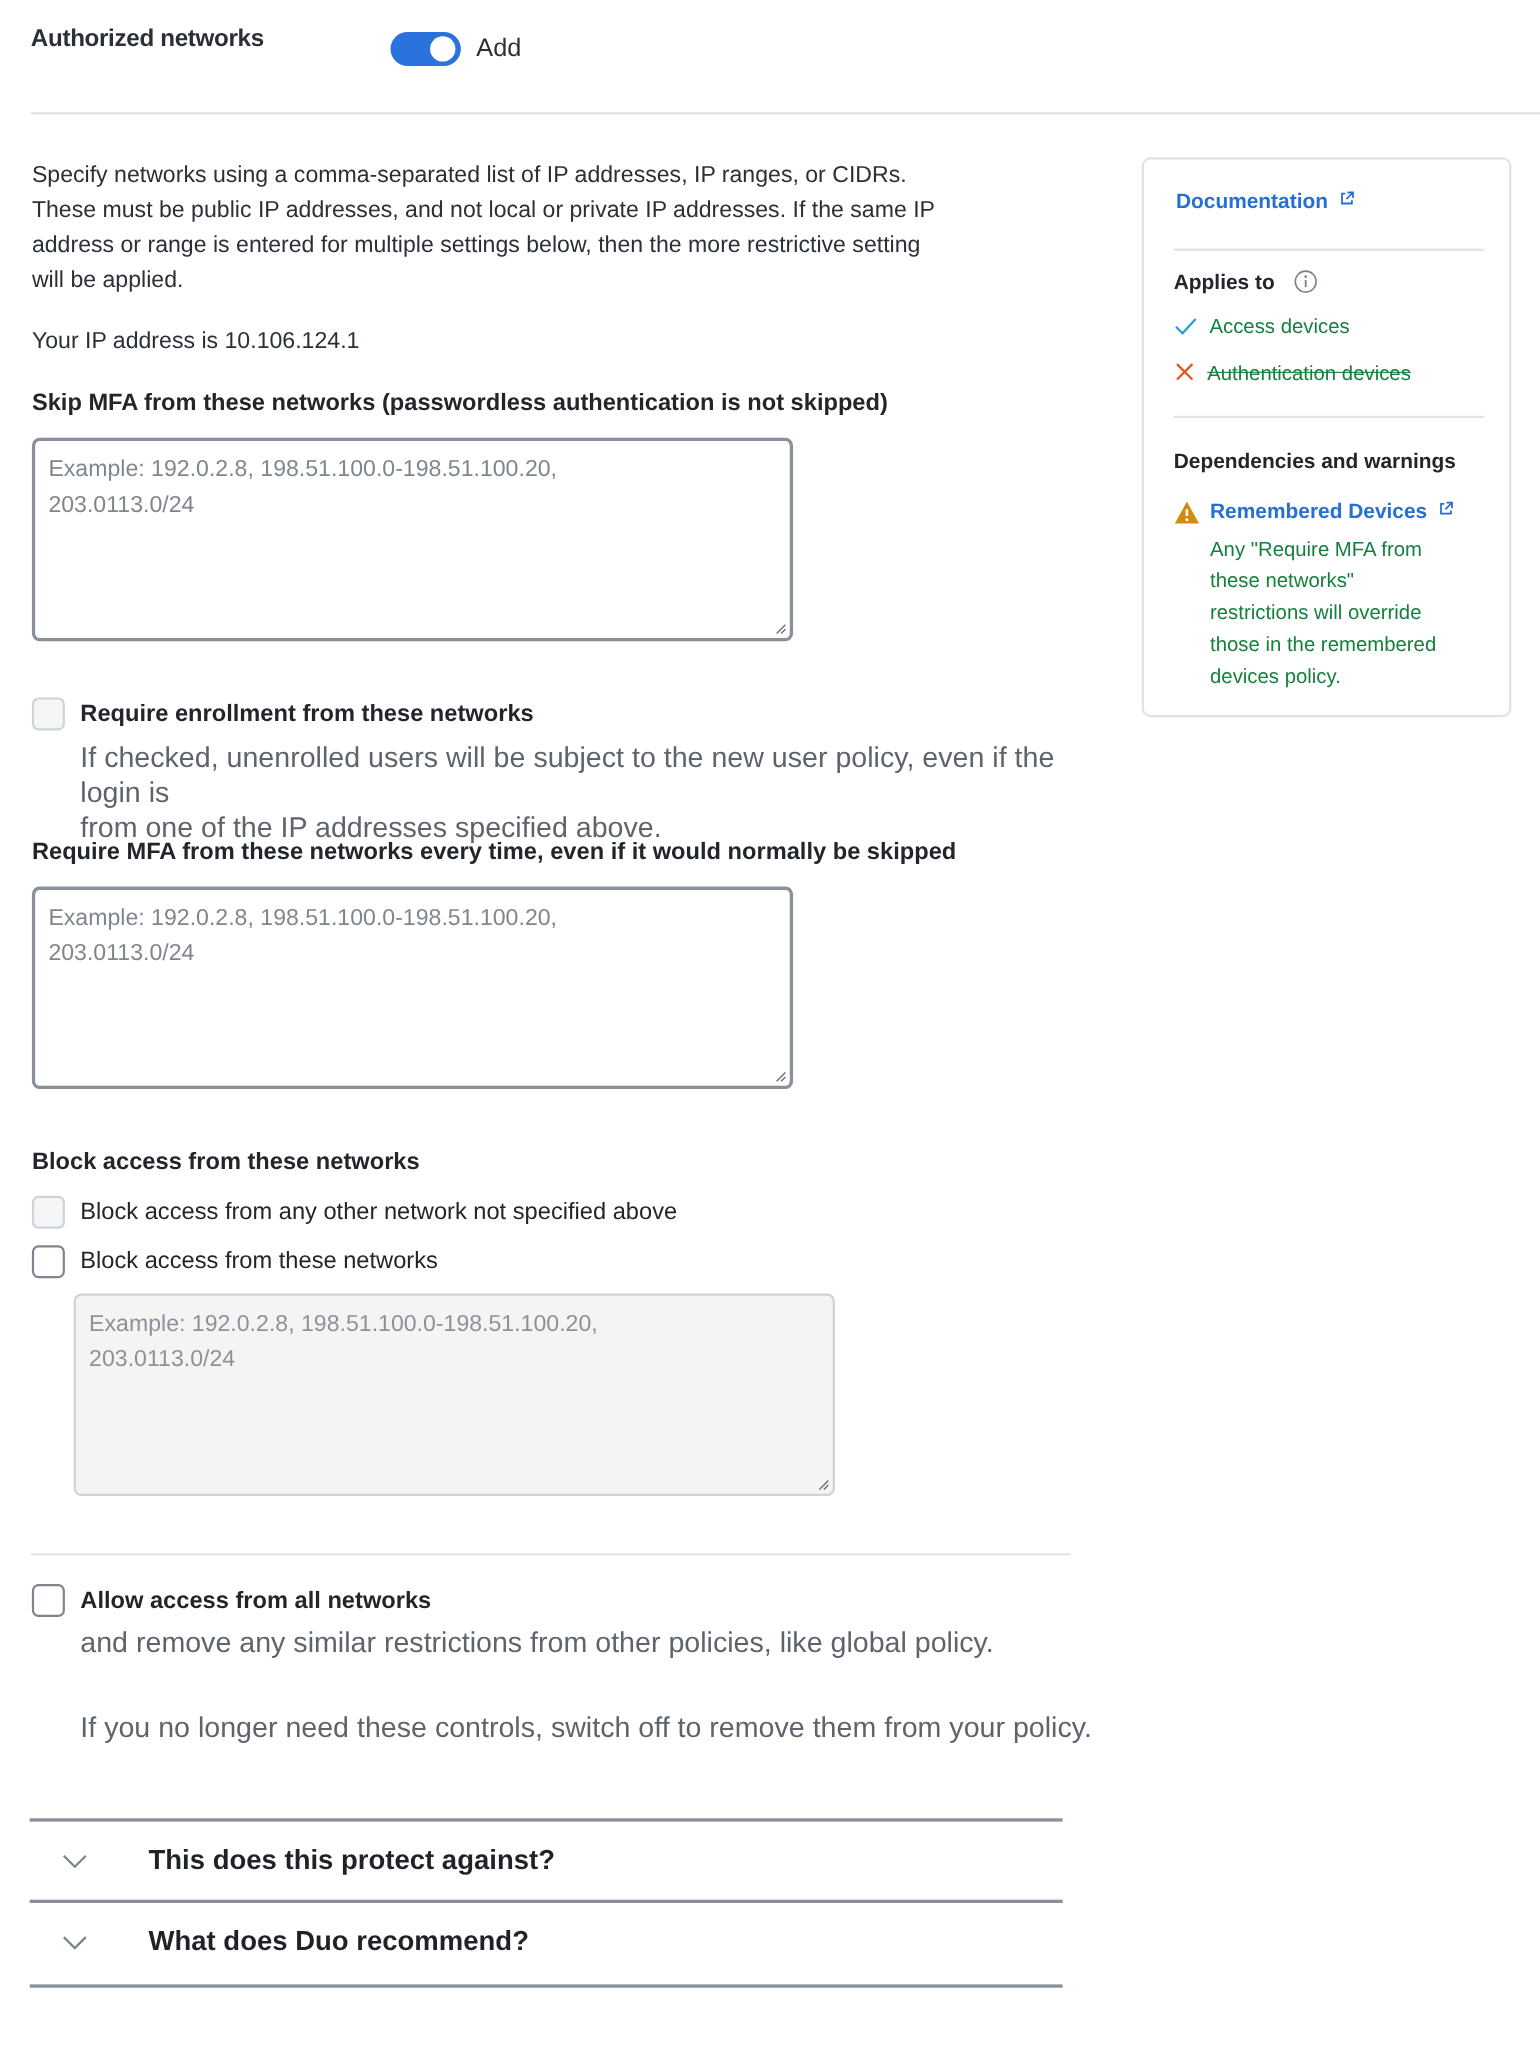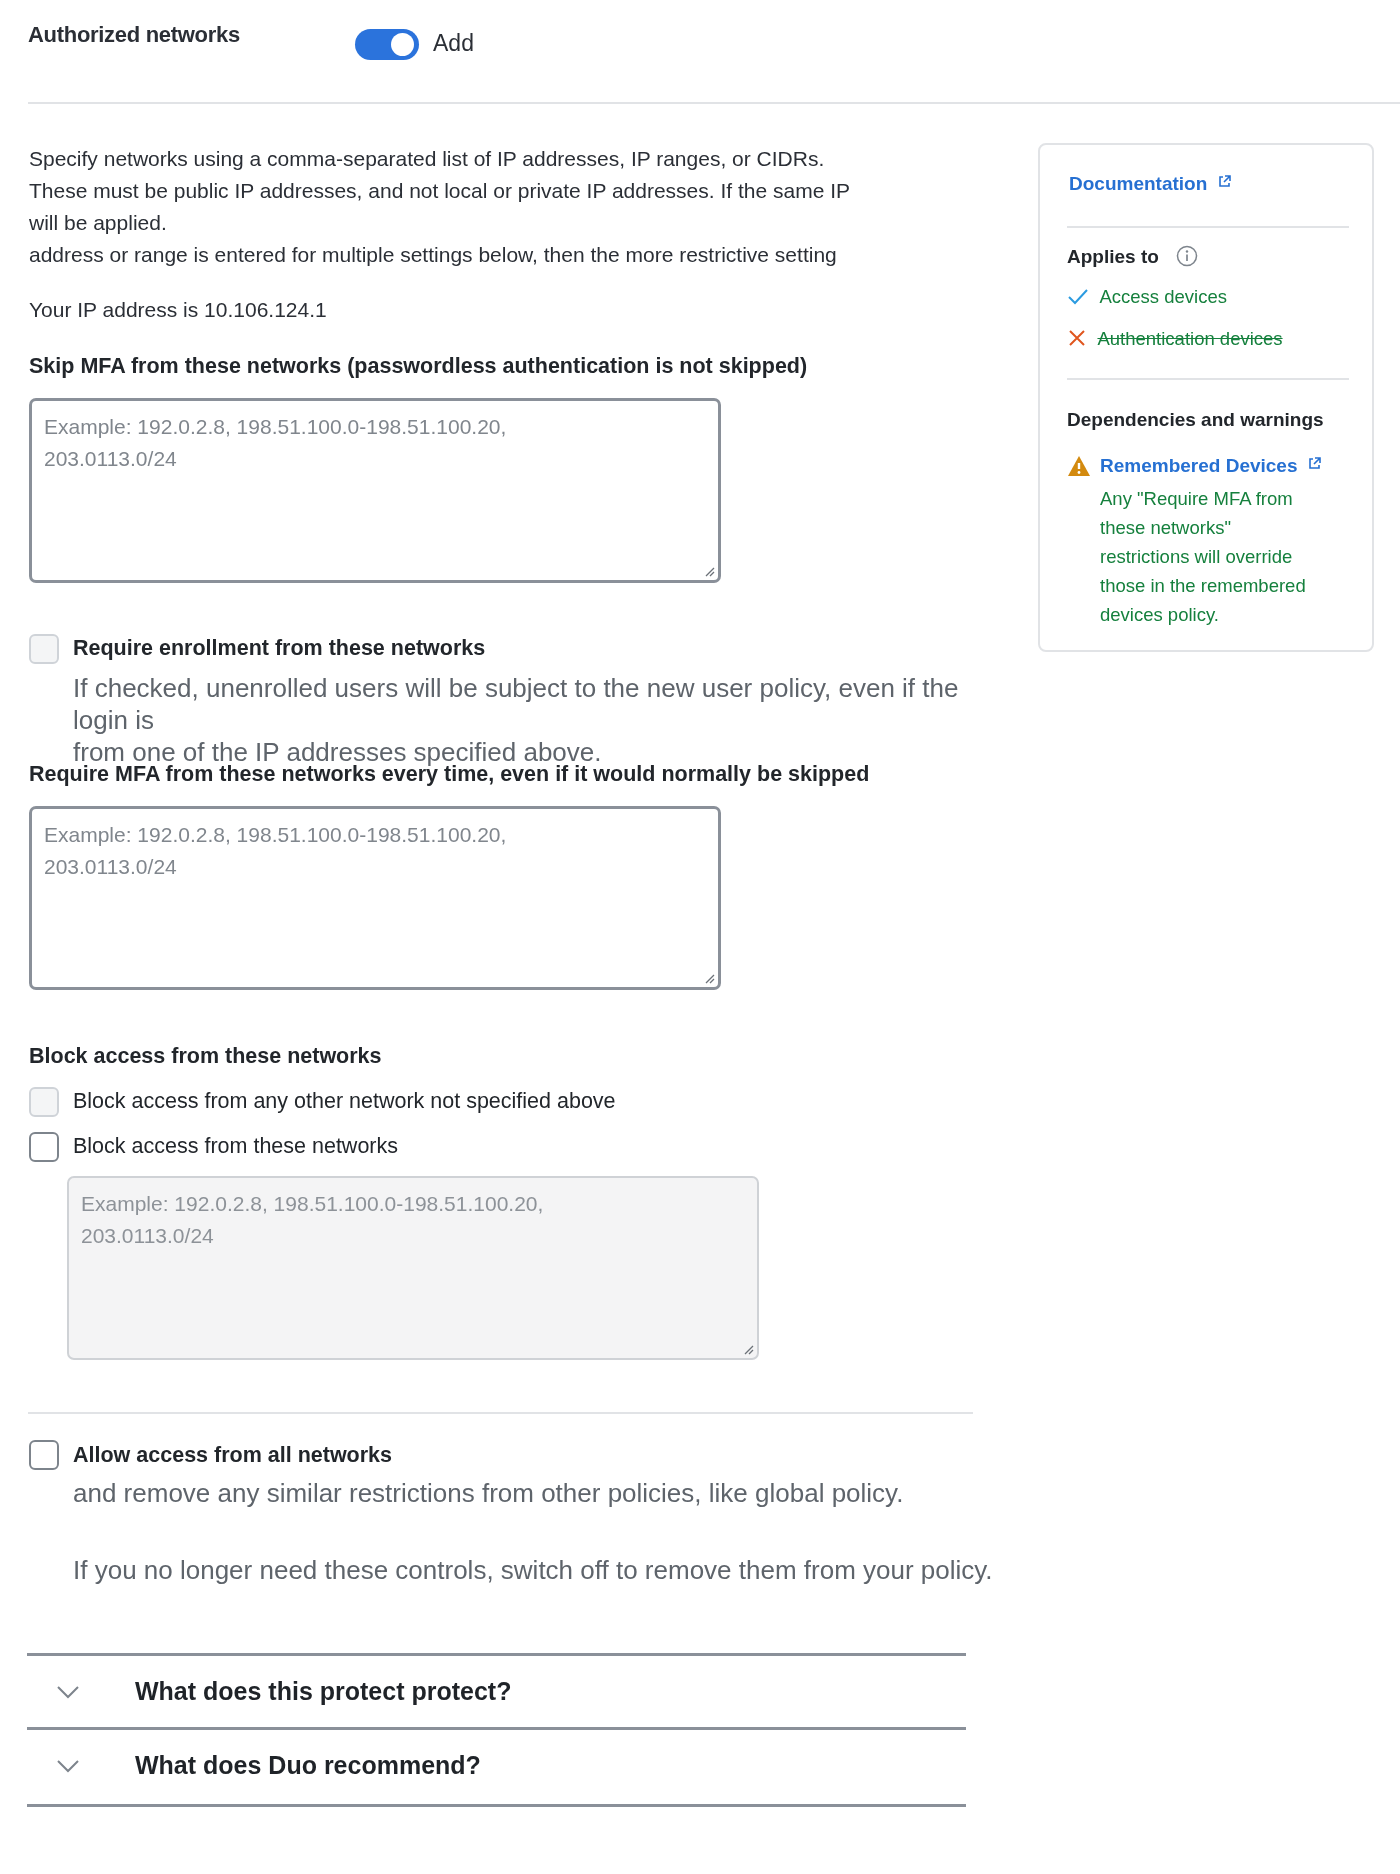--- a/index.html
+++ b/index.html
@@ -38,22 +38,22 @@
 <div class="abs title">Authorized networks</div>
 <div class="abs toggle">
     <div class="knob"></div>
   </div>
 <div class="abs toggle-label">Add</div>
 <div class="abs hr-top"></div>
 
 <div class="abs para" style="top:143px;">
   <div>Specify networks using a comma-separated list of IP addresses, IP ranges, or CIDRs.</div>
   <div>These must be public IP addresses, and not local or private IP addresses. If the same IP</div>
+  <div>address or range is entered for multiple settings below, then the more restrictive setting</div>
   <div>will be applied.</div>
-  <div>address or range is entered for multiple settings below, then the more restrictive setting</div>
 </div>
 <div class="abs para" style="top:294px;">Your IP address is 10.106.124.1</div>
 
 <div class="abs label-bold" style="top:354px;">Skip MFA from these networks (passwordless authentication is not skipped)</div>
 <div class="textarea" style="left:29px; top:398px; width:692px; height:185px;">
   <span style="display:block; width:560px;">Example: 192.0.2.8, 198.51.100.0-198.51.100.20, 203.0113.0/24</span>
   <svg class="grip" viewBox="0 0 12 12">
       <path d="M11 3 L3 11 M11 7 L7 11" stroke="#6b7178" stroke-width="1.3"></path>
     </svg>
 </div>
@@ -92,21 +92,21 @@
 <div class="abs help" style="left:73px; top:1477px; width:920px;">
   <div>and remove any similar restrictions from other policies, like global policy.</div>
 </div>
 <div class="abs help" style="left:73px; top:1554px;">If you no longer need these controls, switch off to remove them from your policy.</div>
 
 <div class="abs acc-line" style="top:1653px;"></div>
 <div class="abs acc-item" style="top:1656px;">
   <svg class="acc-chevron" viewBox="0 0 26 20">
       <path d="M3 5 L13 15 L23 5" fill="none" stroke="#7d848c" stroke-width="2"></path>
     </svg>
-  <span class="acc-title">What does this protect protect?</span>
+  <span class="acc-title">This does this protect against?</span>
 </div>
 <div class="abs acc-line" style="top:1727px;"></div>
 <div class="abs acc-item" style="top:1730px;">
   <svg class="acc-chevron" viewBox="0 0 26 20">
       <path d="M3 5 L13 15 L23 5" fill="none" stroke="#7d848c" stroke-width="2"></path>
     </svg>
   <span class="acc-title">What does Duo recommend?</span>
 </div>
 <div class="abs acc-line" style="top:1804px;"></div>
 

